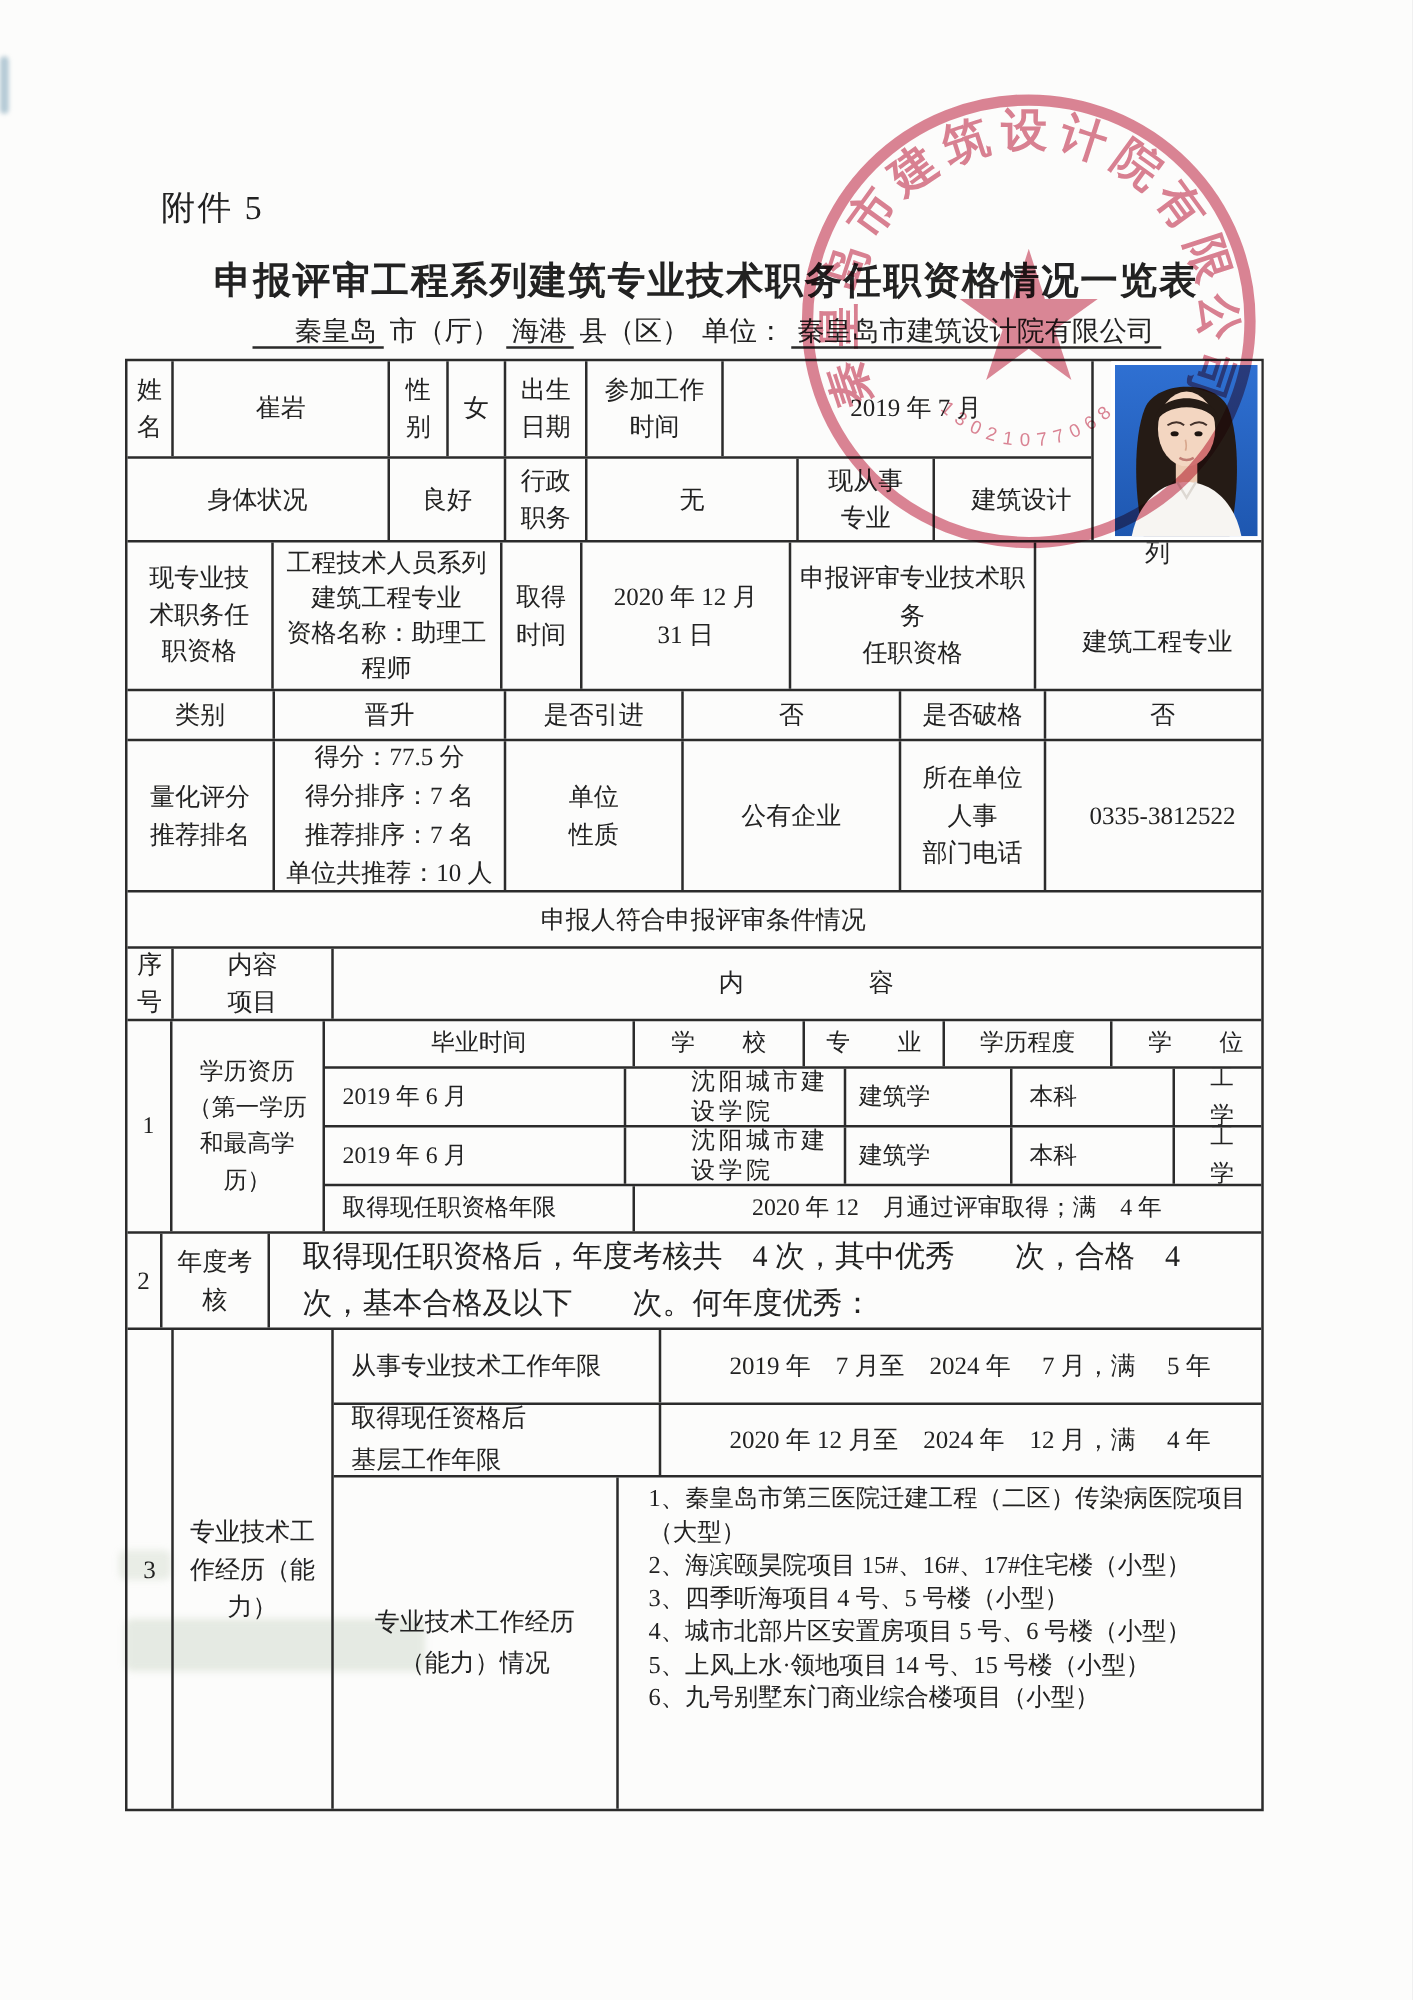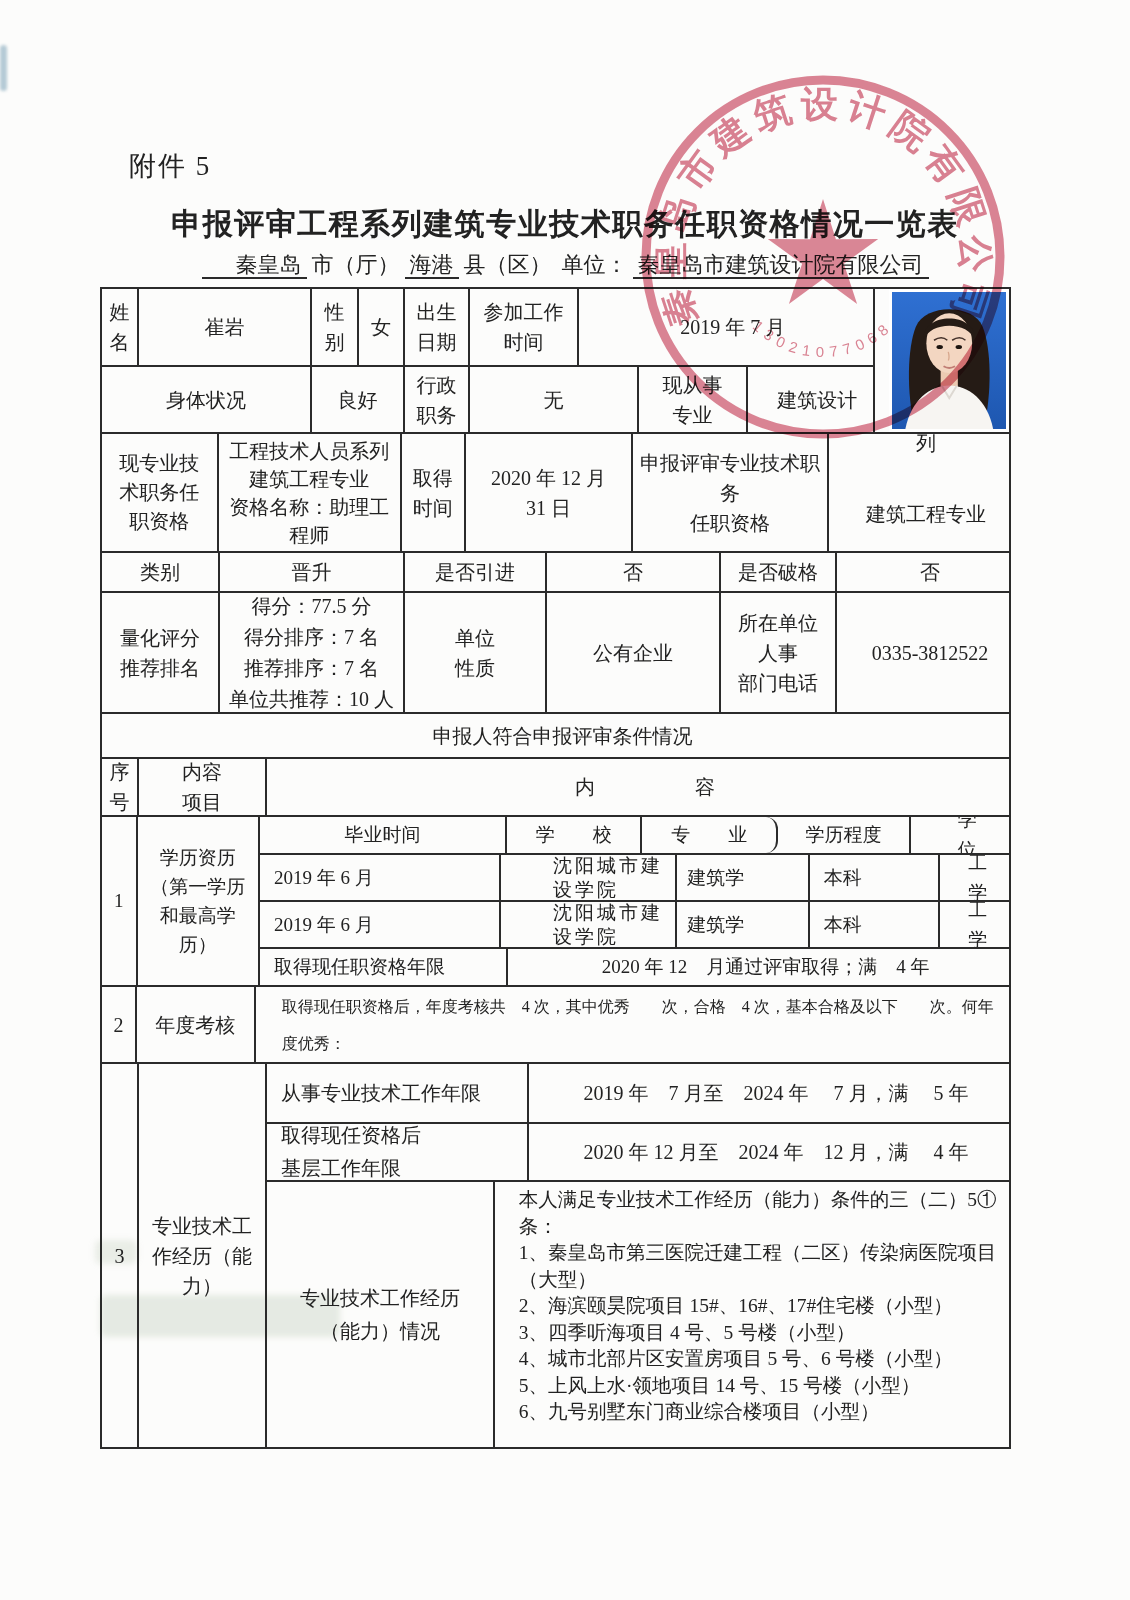--- a/index.html
+++ b/index.html
@@ -22,21 +22,21 @@
         justify-content:center;align-items:center;text-align:center;padding:2px 4px;overflow:hidden;}
   .cell.end{border-right:none;margin-left:14px;}
   .cell.f1{flex:1 1 auto;}
   .stack{display:flex;flex-direction:column;box-sizing:border-box;}
   .rowline{display:flex;box-sizing:border-box;border-bottom:2px solid var(--bd);}
   .rowline.nb{border-bottom:none;}
   .left{align-items:flex-start;text-align:left;}
   .sp{letter-spacing:3px;margin-left:44px;}
   .scorelines{line-height:31px;text-align:left;}
   .smalllh{line-height:24px;}
-  .subtxt{font-size:16px;line-height:37px;text-align:left;padding:0 12px;}
+  .subtxt{font-size:24px;line-height:37px;text-align:left;padding:0 12px;}
   .exp{font-size:19.5px;line-height:26.5px;text-align:left;padding:5px 10px;}
   .photo-cell{padding:3px;background:#fff;}
   .photo-cell svg{width:100%;height:100%;display:block;}
   .stamp{position:absolute;left:633px;top:62px;width:380px;height:390px;
          mix-blend-mode:multiply;opacity:.88;pointer-events:none;}
   .smudge{position:absolute;border-radius:6px;filter:blur(3px);}
   .sm1{left:100px;top:1295px;width:240px;height:42px;background:rgba(150,172,140,.22);}
   .sm2{left:95px;top:1240px;width:42px;height:24px;background:rgba(150,172,140,.18);}
   .sm3{left:0;top:45px;width:7px;height:46px;background:rgba(96,142,168,.45);filter:blur(1.5px);}
 </style>
@@ -198,21 +198,21 @@
       <div class="cell" style="width:128px;line-height:29px;">
         <div>学历资历</div>
           <div>（第一学历</div>
           <div>和最高学</div>
           <div>历）</div>
       </div>
       <div class="stack f1" style="flex:1;">
         <div class="rowline" style="height:38px;">
           <div class="cell" style="width:248px;">毕业时间</div>
           <div class="cell" style="width:136px;">学　　校</div>
-          <div class="cell" style="width:136px;border-radius:12px;">专　　业</div>
+          <div class="cell" style="width:112px;">专　　业</div>
           <div class="cell" style="width:134px;">学历程度</div>
           <div class="cell f1 end">学　　位</div>
         </div>
         <div class="rowline" style="height:47px;">
           <div class="cell left" style="width:248px;padding-left:14px;">2019 年 6 月</div>
           <div class="cell left sp smalllh" style="width:136px;padding-left:8px;">沈阳城市建设学院</div>
           <div class="cell left" style="width:136px;padding-left:10px;">建筑学</div>
           <div class="cell left" style="width:134px;padding-left:14px;">本科</div>
           <div class="cell left f1 end" style="padding-left:14px;">工学</div>
         </div>
@@ -254,21 +254,20 @@
               <div>基层工作年限</div>
           </div>
           <div class="cell f1 end">2020 年 12 月至　2024 年　12 月，满　 4 年</div>
         </div>
         <div class="rowline nb" style="flex:1;">
           <div class="cell" style="width:262px;line-height:33px;">
             <div>专业技术工作经历</div>
               <div>（能力）情况</div>
           </div>
           <div class="cell f1 end left exp" style="justify-content:flex-start;align-items:flex-start;">
-            <div>本人满足专业技术工作经历（能力）条件的三（二）5①条：</div>
             <div>1、秦皇岛市第三医院迁建工程（二区）传染病医院项目（大型）</div>
             <div>2、海滨颐昊院项目 15#、16#、17#住宅楼（小型）</div>
             <div>3、四季听海项目 4 号、5 号楼（小型）</div>
             <div>4、城市北部片区安置房项目 5 号、6 号楼（小型）</div>
             <div>5、上风上水·领地项目 14 号、15 号楼（小型）</div>
             <div>6、九号别墅东门商业综合楼项目（小型）</div>
           </div>
         </div>
       </div>
     </div>

